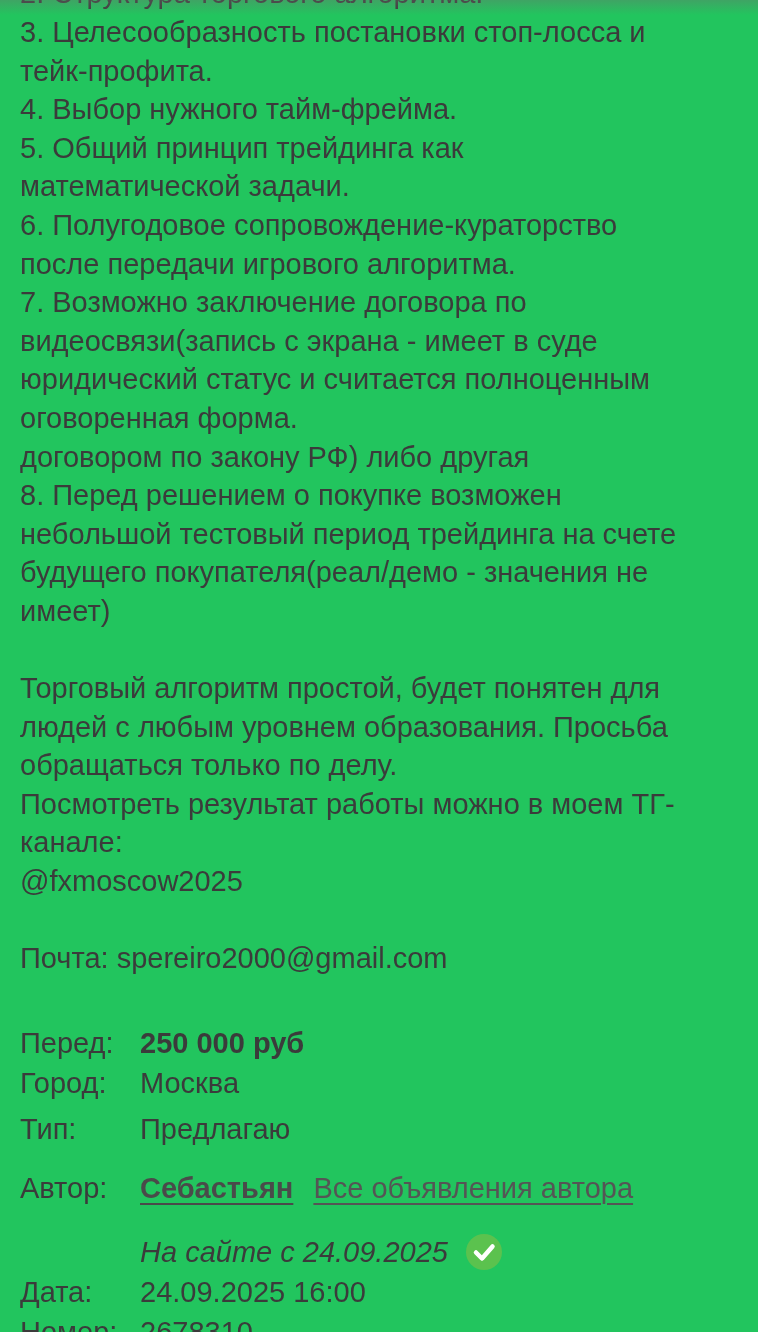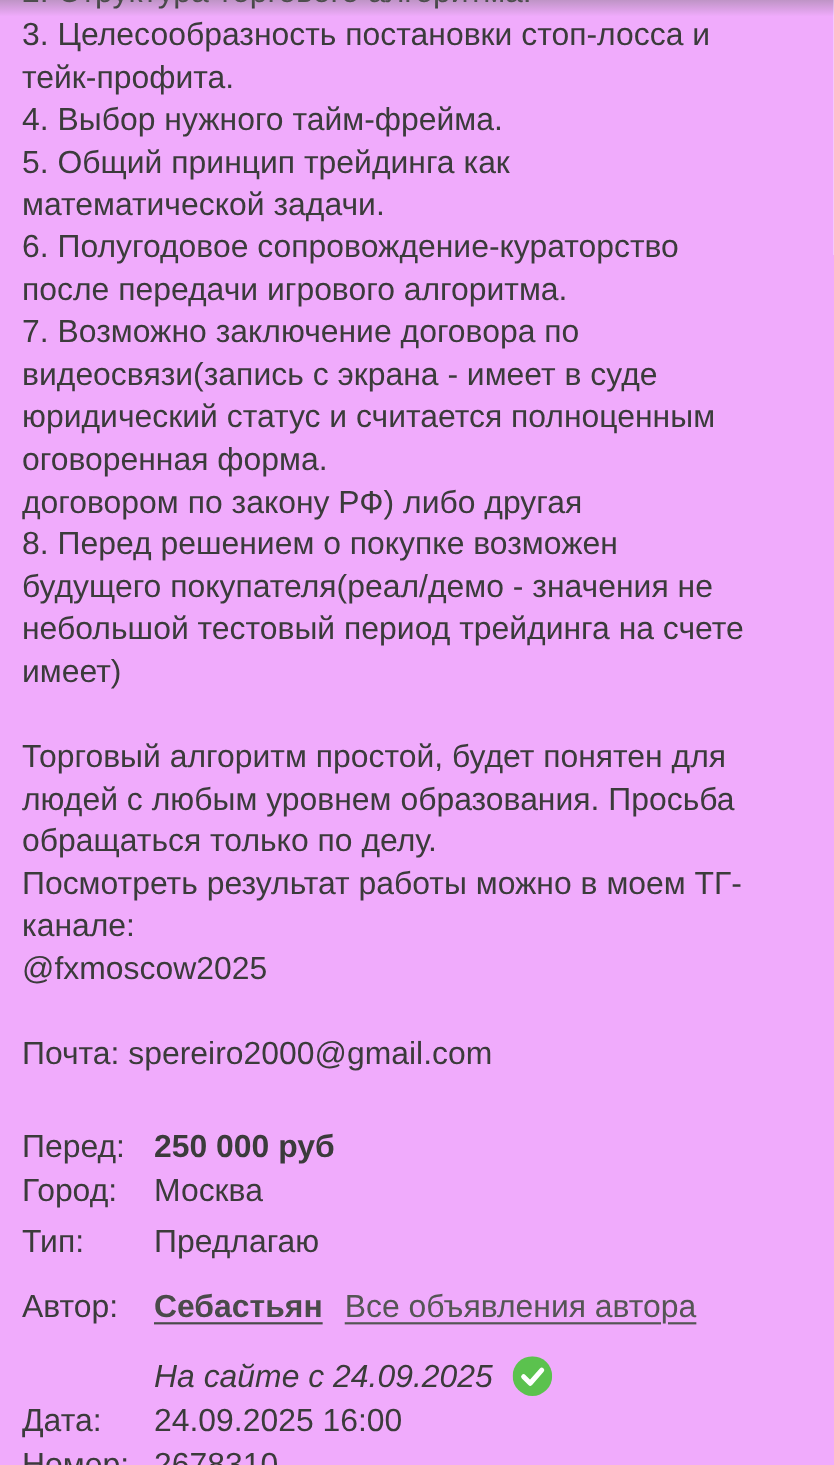--- a/index.html
+++ b/index.html
@@ -12,21 +12,21 @@
     height: 1332px;
     overflow: hidden;
     font-family: "Liberation Sans", sans-serif;
     color: #3b3b3b;
     position: relative;
   }
   .screen {
     position: relative;
     width: 758px;
     height: 1332px;
-    background: #f0abfc;
+    background: #22c55e;
   }
   .top-fade {
     position: absolute;
     top: 0; left: 0; right: 0;
     height: 15px;
     background: linear-gradient(to bottom, rgba(110,110,110,0.38), rgba(255,255,255,0));
     pointer-events: none;
     z-index: 5;
   }
   .desc {
@@ -102,22 +102,22 @@
         <div class="line">5. Общий принцип трейдинга как</div>
         <div class="line">математической задачи.</div>
         <div class="line">6. Полугодовое сопровождение-кураторство</div>
         <div class="line">после передачи игрового алгоритма.</div>
         <div class="line">7. Возможно заключение договора по</div>
         <div class="line">видеосвязи(запись с экрана - имеет в суде</div>
         <div class="line">юридический статус и считается полноценным</div>
         <div class="line">оговоренная форма.</div>
         <div class="line">договором по закону РФ) либо другая</div>
         <div class="line">8. Перед решением о покупке возможен</div>
+        <div class="line">небольшой тестовый период трейдинга на счете</div>
         <div class="line">будущего покупателя(реал/демо - значения не</div>
-        <div class="line">небольшой тестовый период трейдинга на счете</div>
         <div class="line">имеет)</div>
         <div class="line">&nbsp;</div>
         <div class="line">Торговый алгоритм простой, будет понятен для</div>
         <div class="line">людей с любым уровнем образования. Просьба</div>
         <div class="line">обращаться только по делу.</div>
         <div class="line">Посмотреть результат работы можно в моем ТГ-</div>
         <div class="line">канале:</div>
         <div class="line">@fxmoscow2025</div>
         <div class="line">&nbsp;</div>
         <div class="line">Почта: spereiro2000@gmail.com</div>

